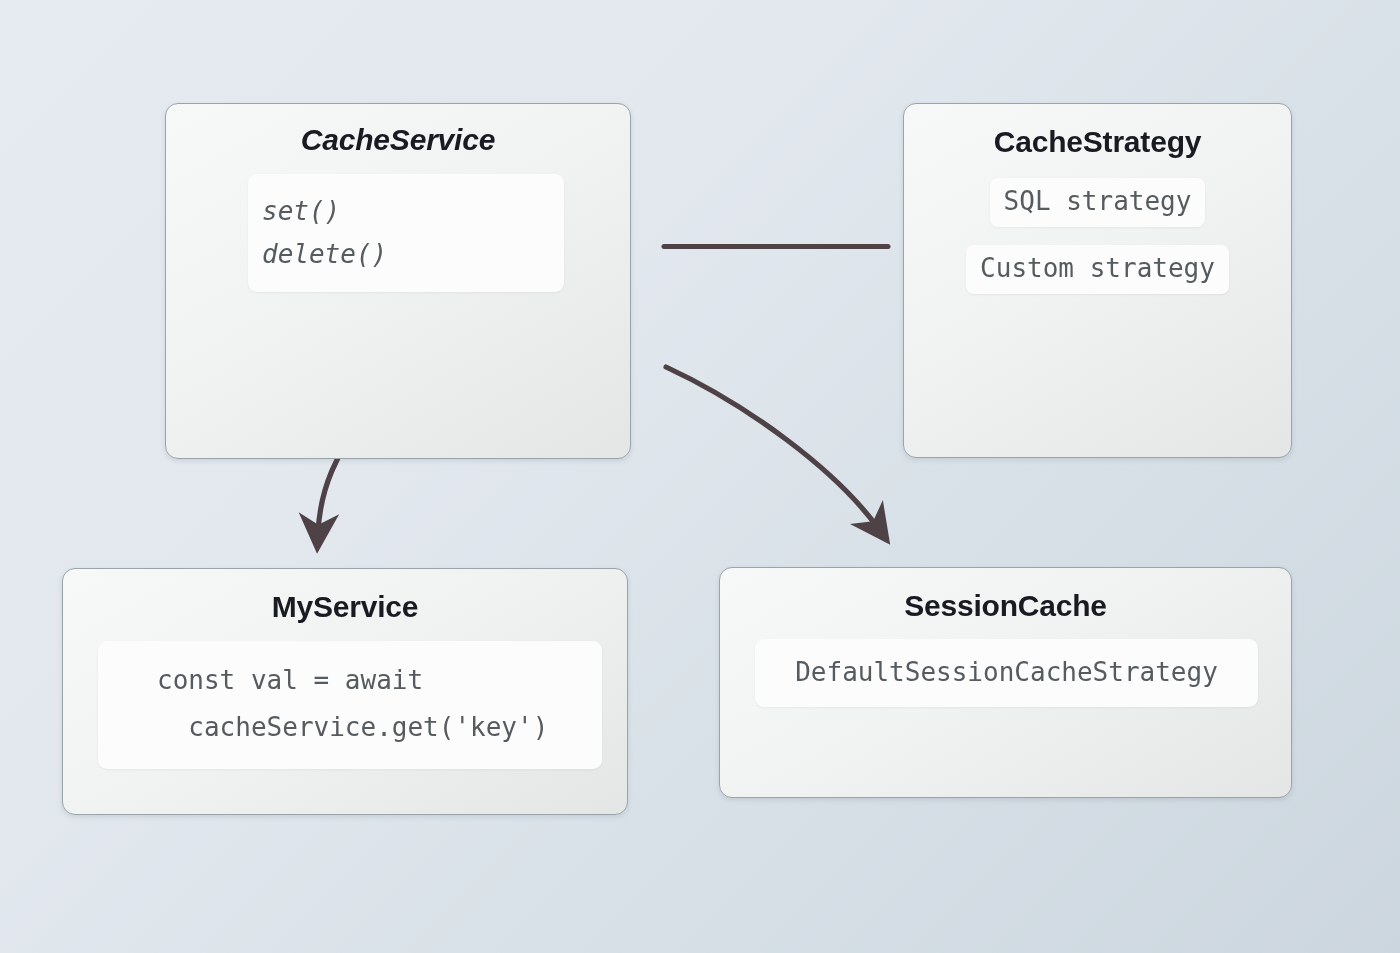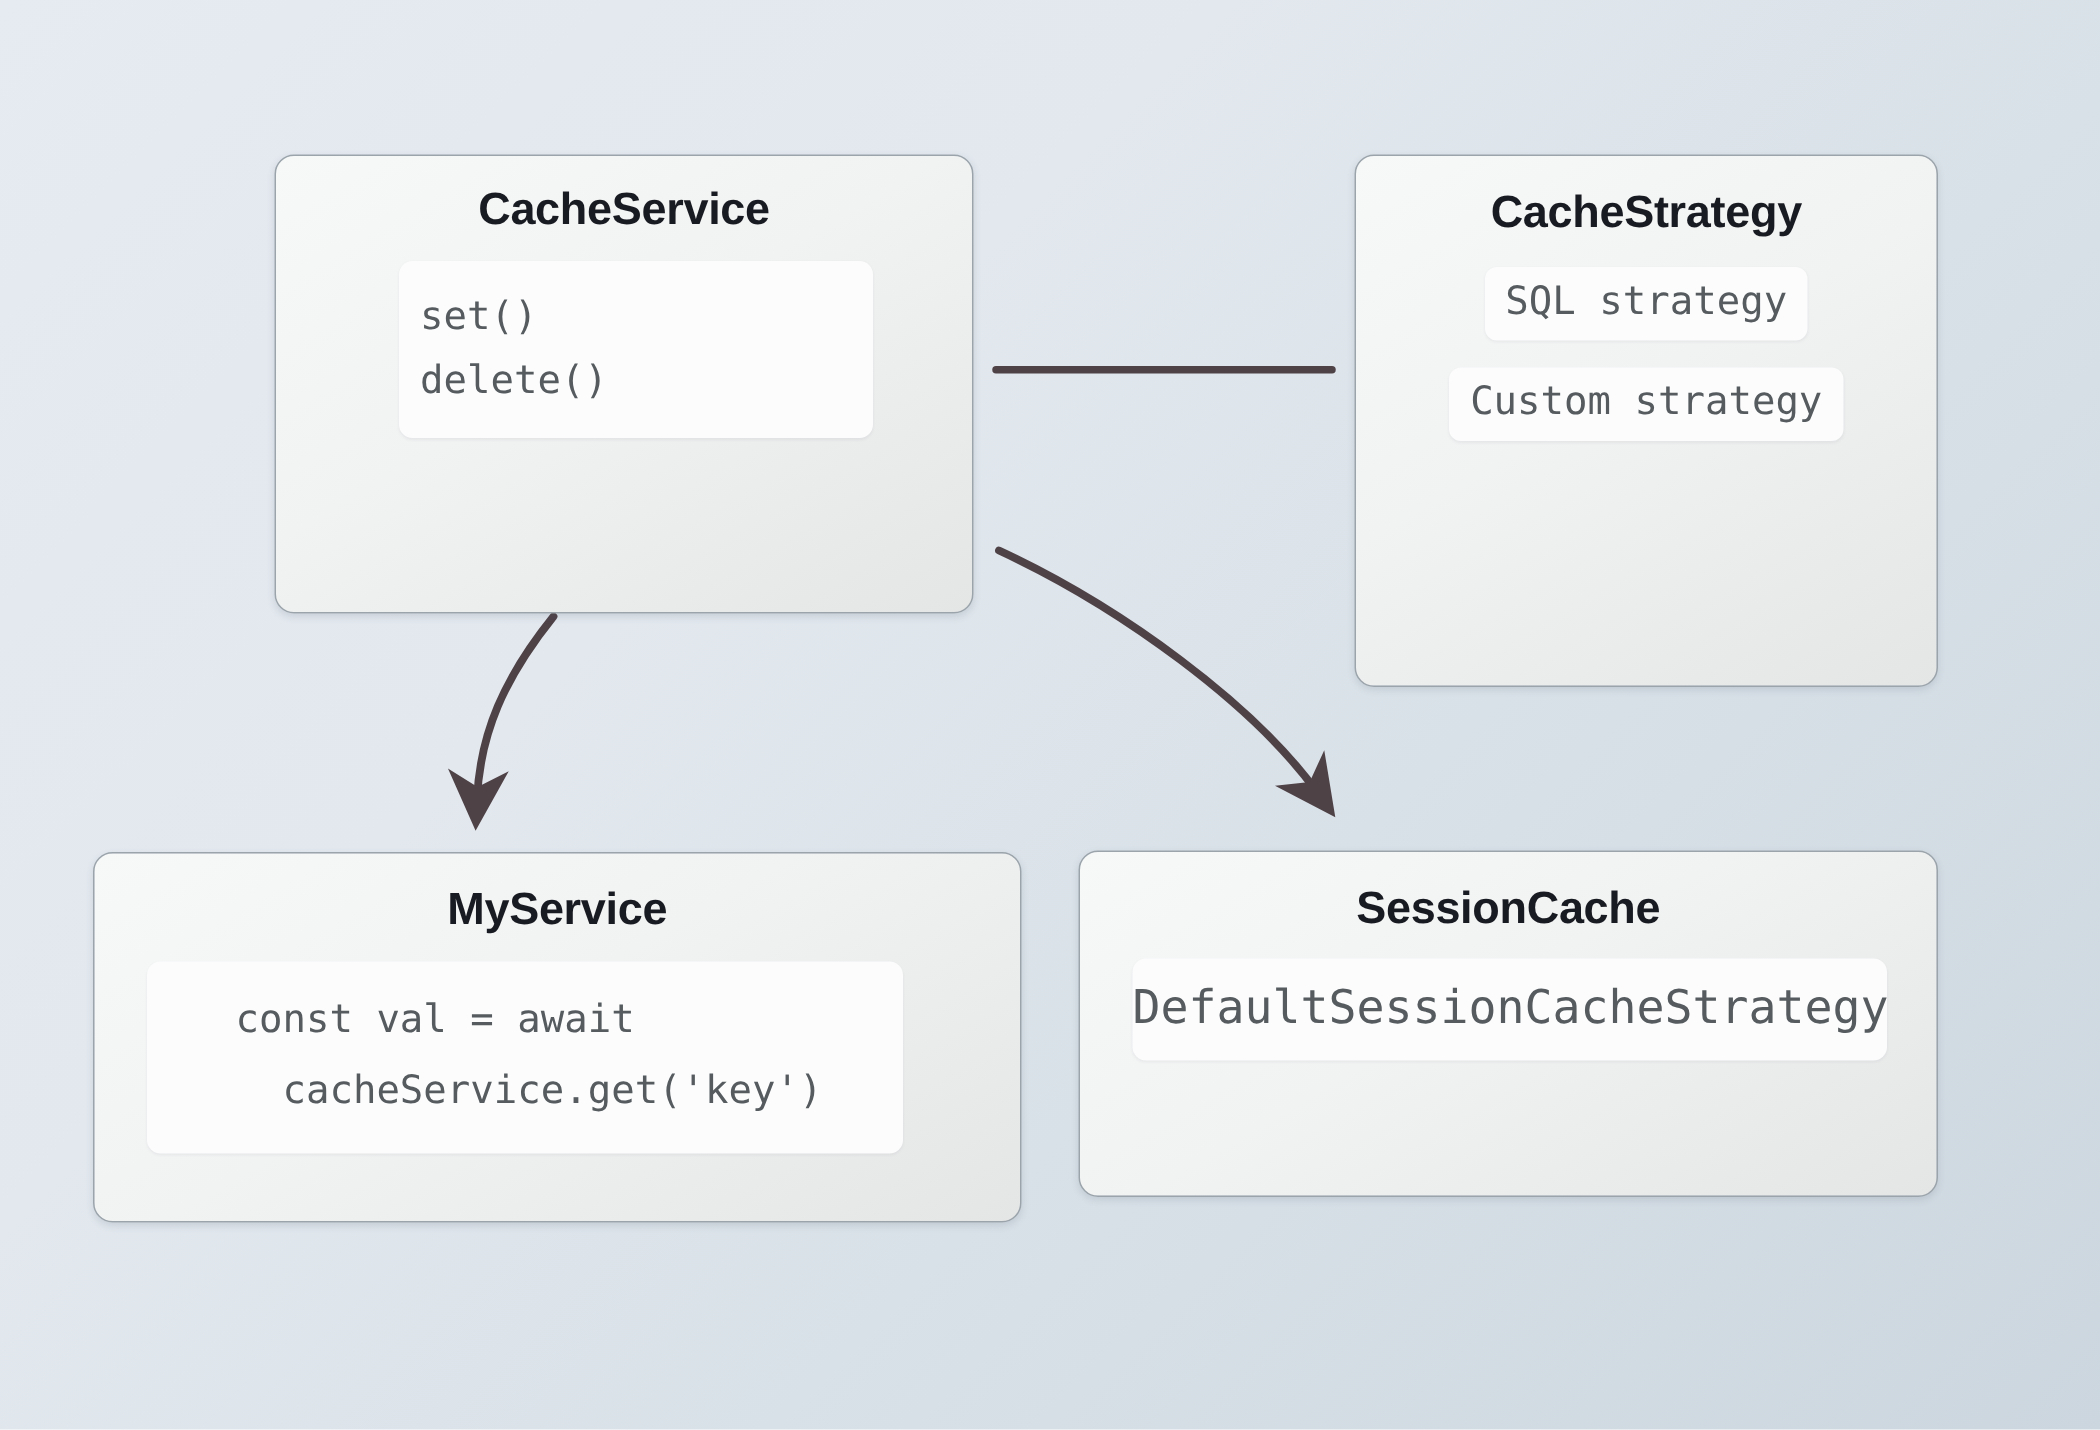--- a/index.html
+++ b/index.html
@@ -68,25 +68,26 @@
     display: inline-block;
     background: #fcfcfd;
     border-radius: 8px;
     font-family: "DejaVu Sans Mono", "Liberation Mono", monospace;
     color: #555b5e;
     box-shadow: 0 1px 2px rgba(90, 100, 110, 0.08);
   }
 
   
   #card-cache-service {
-    left: 183px;
+    left: 165px;
     top: 103px;
     width: 466px;
-    height: 306px;
+    height: 356px;
     padding-top: 19px;
+    font-style: italic;
   }
   #card-cache-service .code-block {
     margin: 18px 0 0 82px;
     width: 302px;
     padding: 16px 0 16px 14px;
   }
   #card-cache-service .code-line {
     font-size: 26px;
     line-height: 43px;
   }
@@ -107,21 +108,21 @@
     font-size: 26px;
     line-height: 1;
     padding: 10px 14px 13px;
     margin-bottom: 18px;
   }
 
   
   #card-my-service {
     left: 62px;
     top: 568px;
-    width: 619px;
+    width: 566px;
     height: 247px;
     padding-top: 21px;
   }
   #card-my-service .code-block {
     margin: 18px 0 0 35px;
     width: 504px;
     box-sizing: border-box;
     padding: 16px 0 18px 14px;
   }
   #card-my-service .code-line {
@@ -139,21 +140,21 @@
     padding-top: 21px;
   }
   #card-session-cache .code-block {
     margin: 17px 0 0 35px;
     width: 503px;
     box-sizing: border-box;
     padding: 14px 0 16px 0;
     text-align: center;
   }
   #card-session-cache .code-line {
-    font-size: 31px;
+    font-size: 26px;
     line-height: 38px;
   }
 </style>
 </head>
 <body>
 
 <div id="canvas">
 
   <svg id="edges" viewBox="0 0 1400 953" width="1400" height="953" xmlns="http://www.w3.org/2000/svg">
     <defs>

